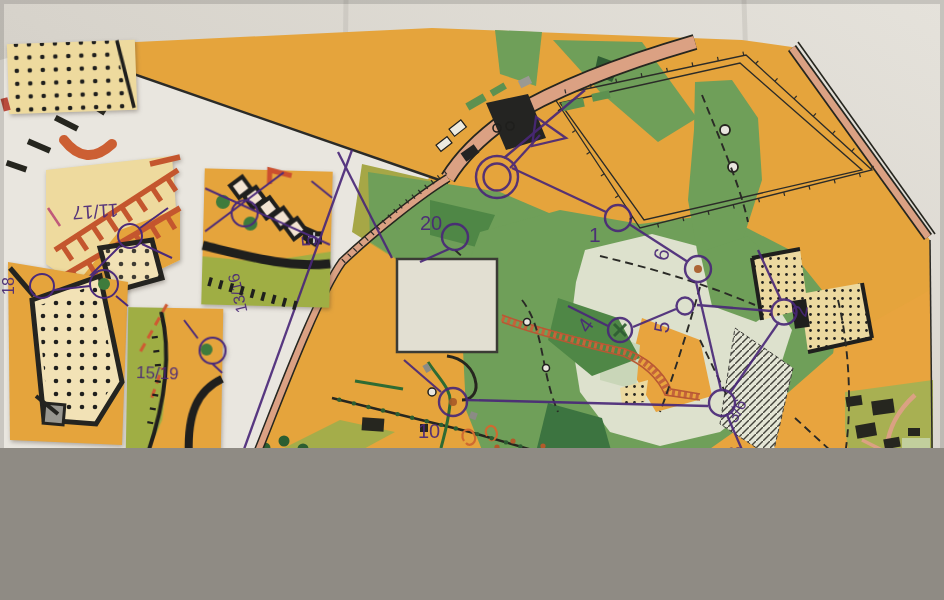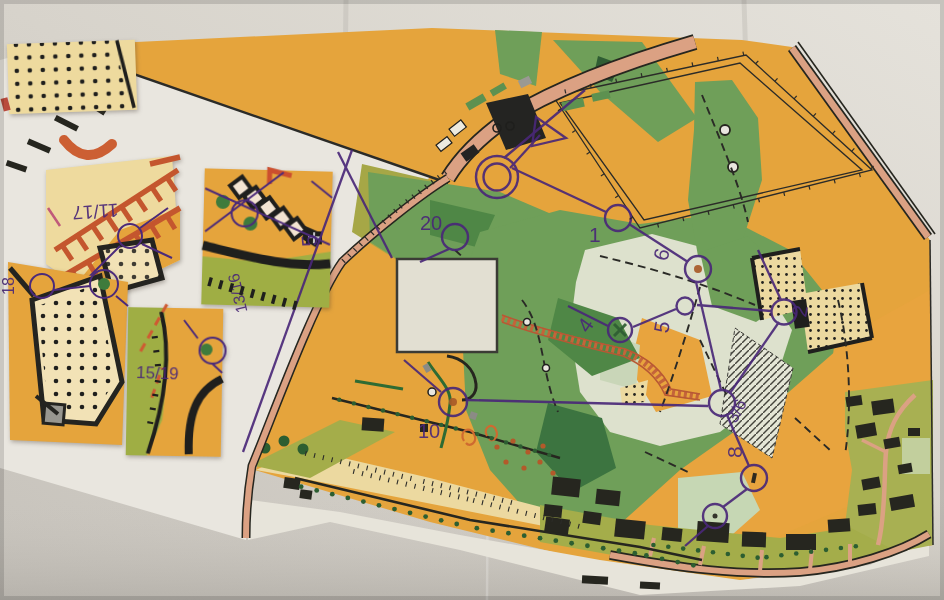--- a/index.html
+++ b/index.html
@@ -1,16 +1,16 @@
 <!DOCTYPE html>
 <html><head>
 <meta charset="utf-8">
 <style>
   html,body{margin:0;padding:0;background:#8f8b84;}
-  #stage{position:relative;width:944px;height:600px;overflow:hidden;
+  #stage{position:relative;width:944px;height:448px;overflow:hidden;
          font-family:"Liberation Sans",sans-serif;text-align:right;}
   svg{position:absolute;inset:0;}
   .frag{filter:drop-shadow(1.5px 2.5px 2px rgba(60,50,40,.35));}
   .num{font-family:"Liberation Sans",sans-serif;fill:#4a2878;font-weight:500;}
   .fragnum{font-family:"Liberation Sans",sans-serif;fill:#4a2878;font-weight:500;}
 </style>
 </head>
 <body>
 
 <div id="stage">

